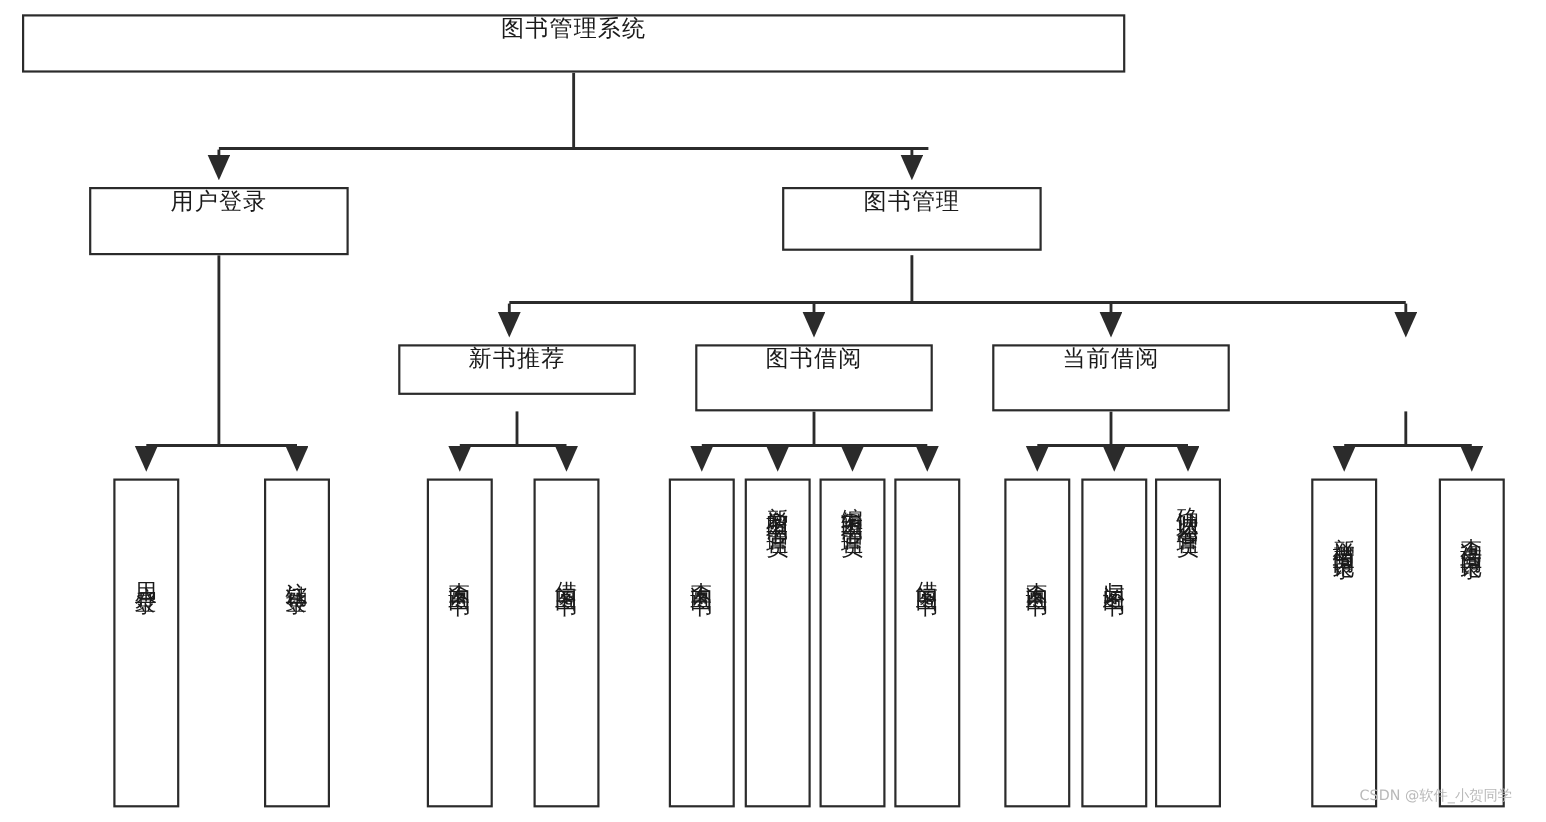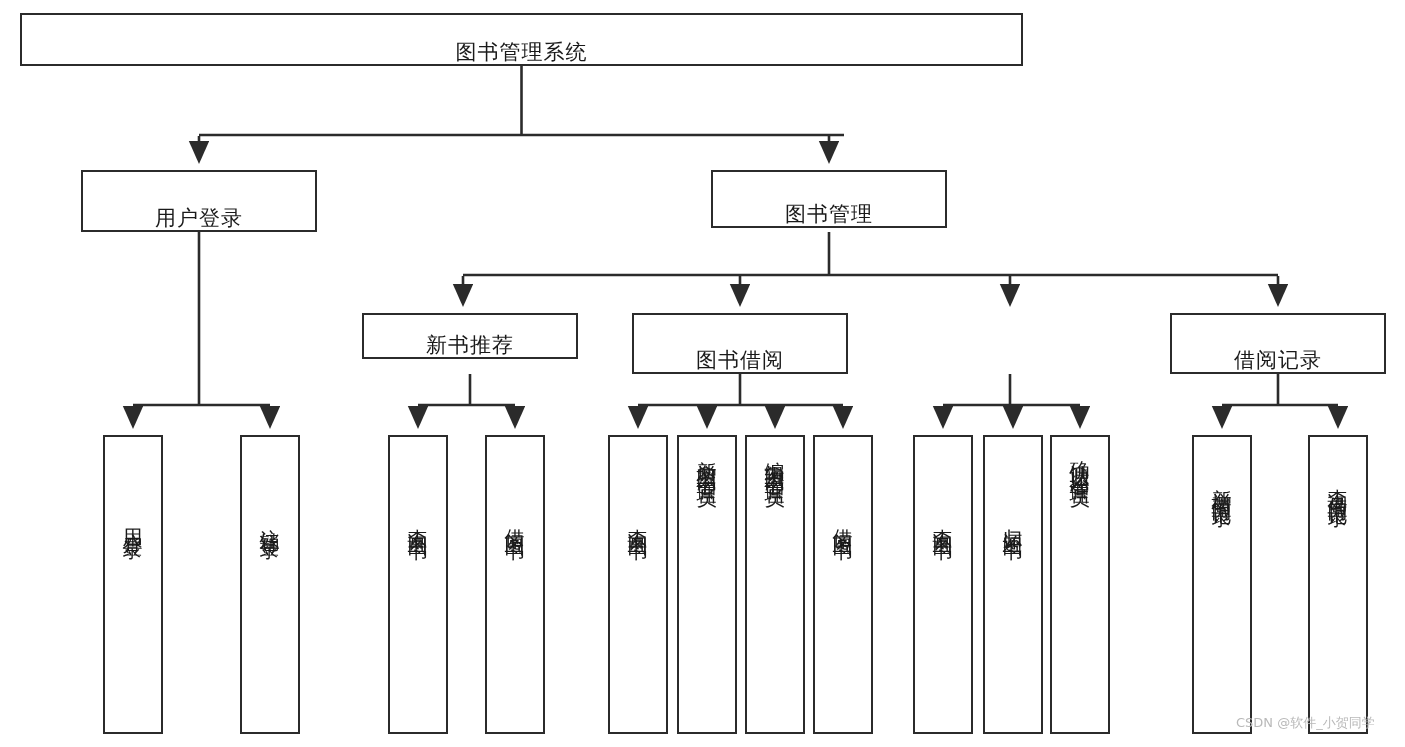--- a/index.html
+++ b/index.html
@@ -26,21 +26,21 @@
     width: 1405px;
     height: 747px;
     pointer-events: none;
   }
   .node {
     position: absolute;
     box-sizing: border-box;
     background: #ffffff;
     border: 2.5px solid #2b2b2b;
     display: flex;
-    align-items: flex-end;
+    align-items: flex-start;
     justify-content: center;
     z-index: 2;
   }
   .node-label {
     font-size: 21px;
     line-height: 1.1;
     letter-spacing: 1px;
     color: #1a1a1a;
     white-space: nowrap;
     text-align: center;
@@ -147,22 +147,22 @@
   <div class="node" style="left:711px; top:170px; width:236px; height:58px;">
     <span class="node-label">图书管理</span>
   </div>
 
   <div class="node" style="left:362px; top:313px; width:216px; height:46px;">
     <span class="node-label">新书推荐</span>
   </div>
   <div class="node" style="left:632px; top:313px; width:216px; height:61px;">
     <span class="node-label">图书借阅</span>
   </div>
-  <div class="node" style="left:1170px; top:313px; width:216px; height:61px;">
-    <span class="node-label">借阅记录</span>
+  <div class="node" style="left:902px; top:313px; width:216px; height:61px;">
+    <span class="node-label">当前借阅</span>
   </div>
 
   <div class="node leaf" style="left:103px; top:435px; width:60px; height:299px; padding-top:76px;">
     <span class="node-label">用户登录</span>
   </div>
   <div class="node leaf" style="left:240px; top:435px; width:60px; height:299px; padding-top:76px;">
     <span class="node-label">注销登录</span>
   </div>
 
   <div class="node leaf" style="left:388px; top:435px; width:60px; height:299px; padding-top:76px;">

